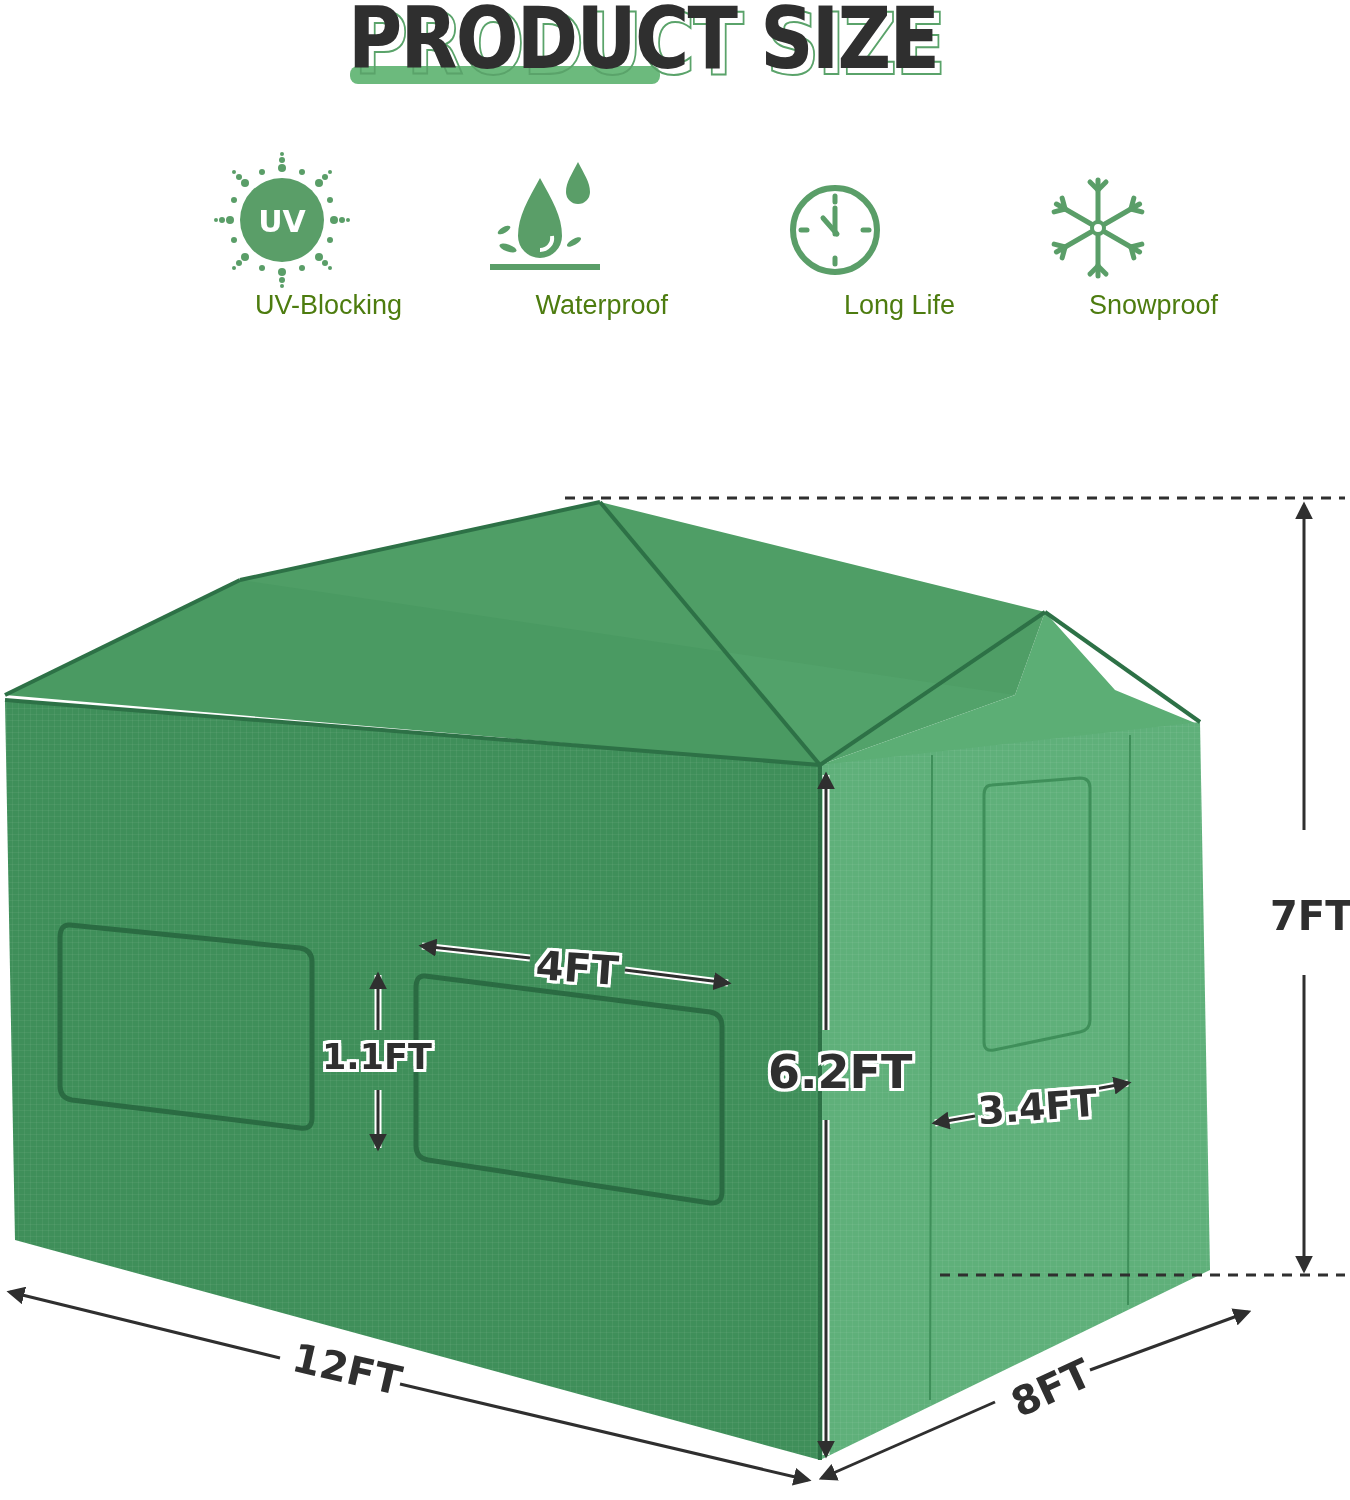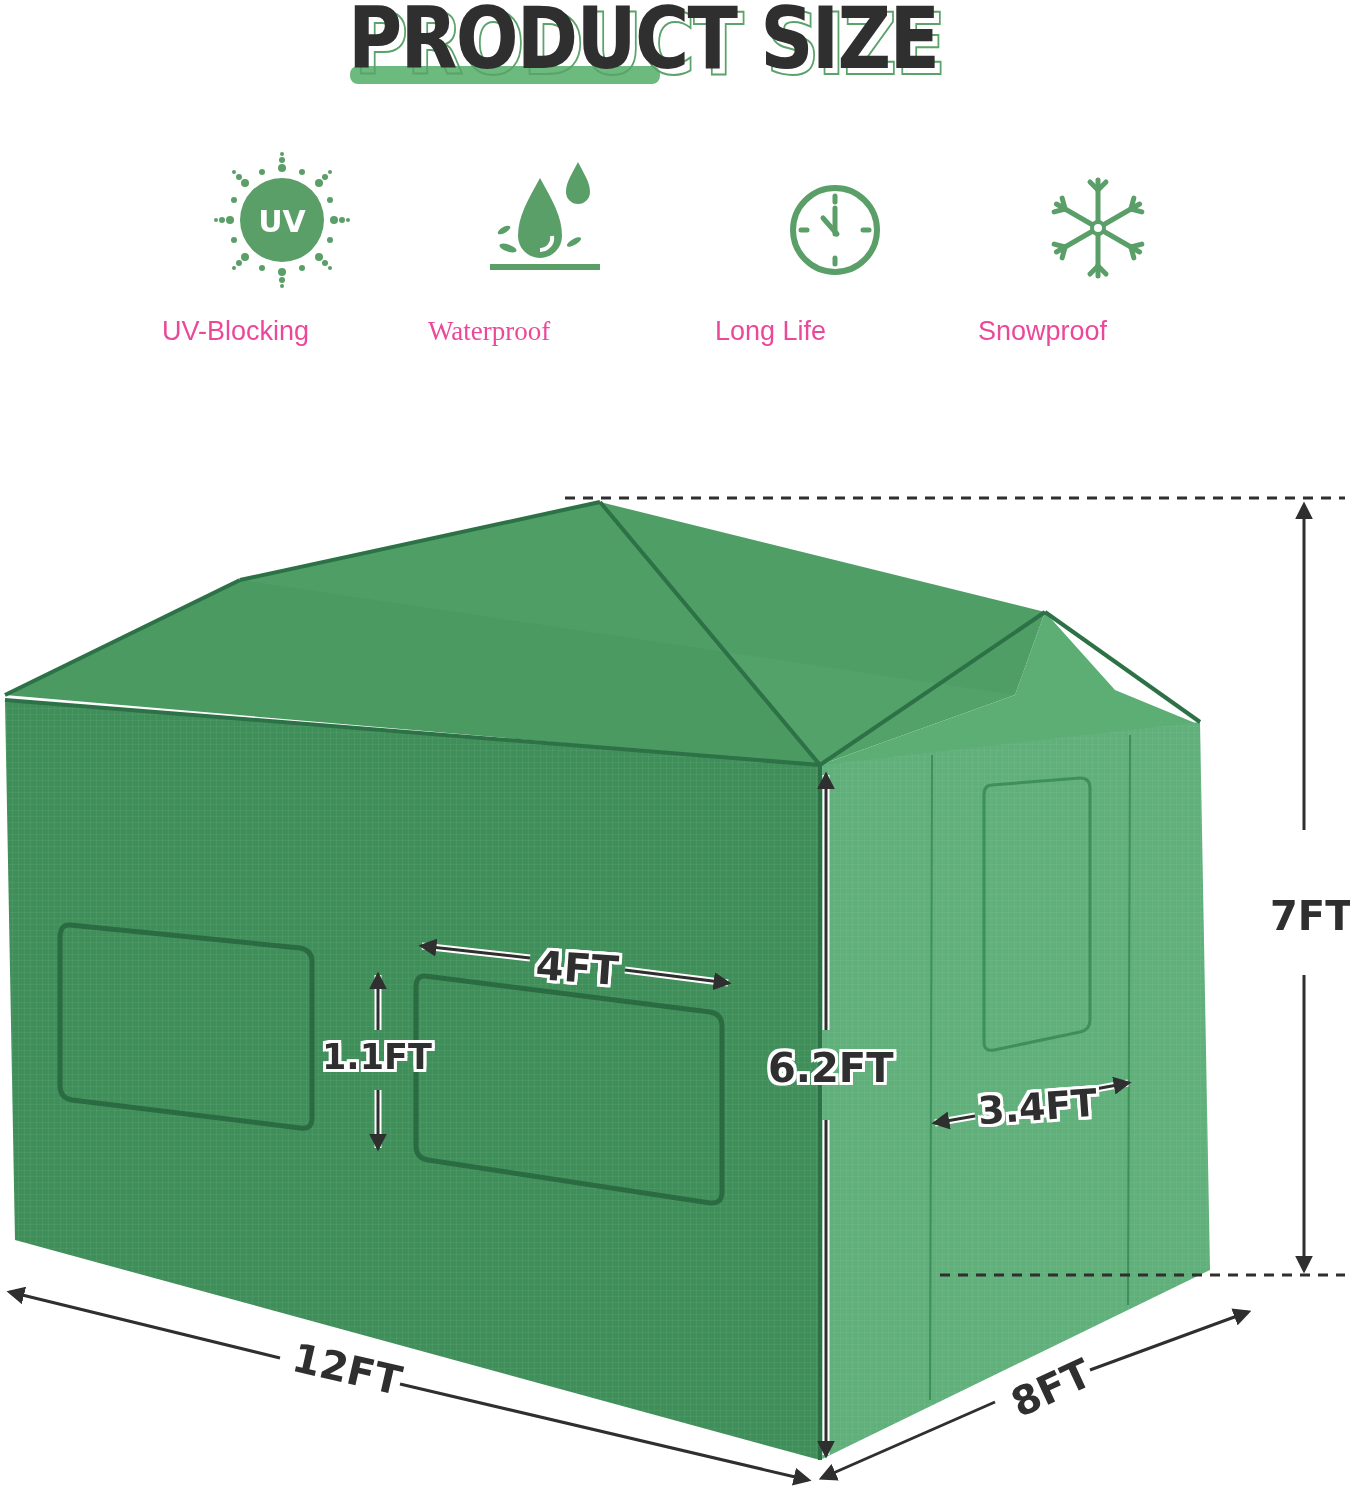--- a/index.html
+++ b/index.html
@@ -2,23 +2,23 @@
 <html><head>
 <meta charset="utf-8">
 <style>
   html, body { margin:0; padding:0; background:#ffffff; }
   body { width:1350px; height:1500px; position:relative; overflow:hidden; font-family:"Liberation Sans", sans-serif; }
   .title-wrap { position:absolute; left:0; top:0; width:1334px; height:100px; }
   .title-underline { position:absolute; left:350px; top:66px; width:310px; height:18px; background:#6cba7d; border-radius:8px; }
   .title-shadow { position:absolute; left:354px; top:-6px; width:1350px; text-align:left; font-size:86px; font-weight:900; letter-spacing:-2px; color:transparent; -webkit-text-stroke:2px #5aa36a; font-family:"DejaVu Sans", sans-serif; transform:scaleX(0.86); transform-origin:left top; }
   .title { position:absolute; left:348px; top:-12px; font-size:86px; font-weight:900; letter-spacing:-2px; color:#2f2f2f; font-family:"DejaVu Sans", sans-serif; transform:scaleX(0.86); transform-origin:left top; margin:0; }
   .features { position:absolute; top:150px; left:0; width:1350px; height:220px; }
-  .feature { position:absolute; width:240px; text-align:left; }
+  .feature { position:absolute; width:240px; text-align:right; }
   .feature svg { display:block; margin:0 auto; }
-  .feature-label { font-size:27px; color:#ec4899; margin-top:26px; display:block; }
+  .feature-label { font-size:27px; color:#4d7c0f; display:block; }
   .dim { position:absolute; font-family:"DejaVu Sans", sans-serif; font-weight:bold; color:#2f2f2f; }
   .dim.outlined { color:#2f2f2f; -webkit-text-stroke:0; text-shadow: -3px -3px 0 #fff, 3px -3px 0 #fff, -3px 3px 0 #fff, 3px 3px 0 #fff, 0 3px 0 #fff, 3px 0 0 #fff, -3px 0 0 #fff, 0 -3px 0 #fff; }
 </style>
 </head>
 <body>
 
 <div class="title-wrap">
   <div class="title-underline"></div>
   <div class="title-shadow">PRODUCT SIZE</div>
   <h1 class="title">PRODUCT SIZE</h1>
@@ -63,21 +63,21 @@
             <circle cx="22" cy="90" r="3"></circle>
           <circle cx="118" cy="50" r="3"></circle>
             <circle cx="118" cy="90" r="3"></circle>
         </g>
       </g>
       <text x="70" y="82" text-anchor="middle" font-family="DejaVu Sans, sans-serif" font-weight="bold" font-size="30" fill="#ffffff">UV</text>
     </svg>
     <span class="feature-label">UV-Blocking</span>
   </div>
 
-  <div class="feature" style="left:428px;font-family:Liberation Serif, serif;">
+  <div class="feature" style="left:428px;">
     <svg width="140" height="140" viewBox="0 0 140 140">
       <g fill="#5a9e68">
         <path d="M62 28 C50 50 40 66 40 86 A22 22 0 0 0 84 86 C84 66 74 50 62 28 Z"></path>
         <path d="M100 12 C94 24 88 32 88 42 A12 12 0 0 0 112 42 C112 32 106 24 100 12 Z"></path>
         <rect x="12" y="114" width="110" height="6"></rect>
         <ellipse cx="26" cy="80" rx="7" ry="3" transform="rotate(-30 26 80)"></ellipse>
         <ellipse cx="30" cy="98" rx="9" ry="3.5" transform="rotate(20 30 98)"></ellipse>
         <ellipse cx="96" cy="92" rx="8" ry="3" transform="rotate(-30 96 92)"></ellipse>
       </g>
       <path d="M74 86 A12 12 0 0 1 62 100" stroke="#ffffff" stroke-width="4" fill="none"></path>
@@ -205,18 +205,18 @@
     <line x1="378" y1="975" x2="378" y2="1030" marker-start="url(#arrow)"></line>
     <line x1="378" y1="1090" x2="378" y2="1148" marker-end="url(#arrow)"></line>
     <line x1="422" y1="946" x2="530" y2="958" marker-start="url(#arrow)"></line>
     <line x1="625" y1="970" x2="728" y2="983" marker-end="url(#arrow)"></line>
     <line x1="935" y1="1123" x2="975" y2="1116" marker-start="url(#arrow)"></line>
     <line x1="1090" y1="1090" x2="1128" y2="1083" marker-end="url(#arrow)"></line>
   </g>
 </svg>
 
 <div class="dim" style="left:1270px;top:893px;font-size:40px;">7FT</div>
-<div class="dim outlined" style="left:768px;top:1045px;font-size:40px;">6.2FT</div>
+<div class="dim outlined" style="left:768px;top:1045px;font-size:46px;">6.2FT</div>
 <div class="dim outlined" style="left:536px;top:945px;font-size:40px;transform:rotate(4deg);">4FT</div>
 <div class="dim outlined" style="left:322px;top:1037px;font-size:35px;">1.1FT</div>
 <div class="dim outlined" style="left:978px;top:1085px;font-size:38px;transform:rotate(-4deg);">3.4FT</div>
 <div class="dim" style="left:292px;top:1346px;font-size:40px;transform:rotate(13deg);">12FT</div>
 <div class="dim" style="left:1010px;top:1365px;font-size:40px;transform:rotate(-25deg);">8FT</div>
 
 </body></html>

